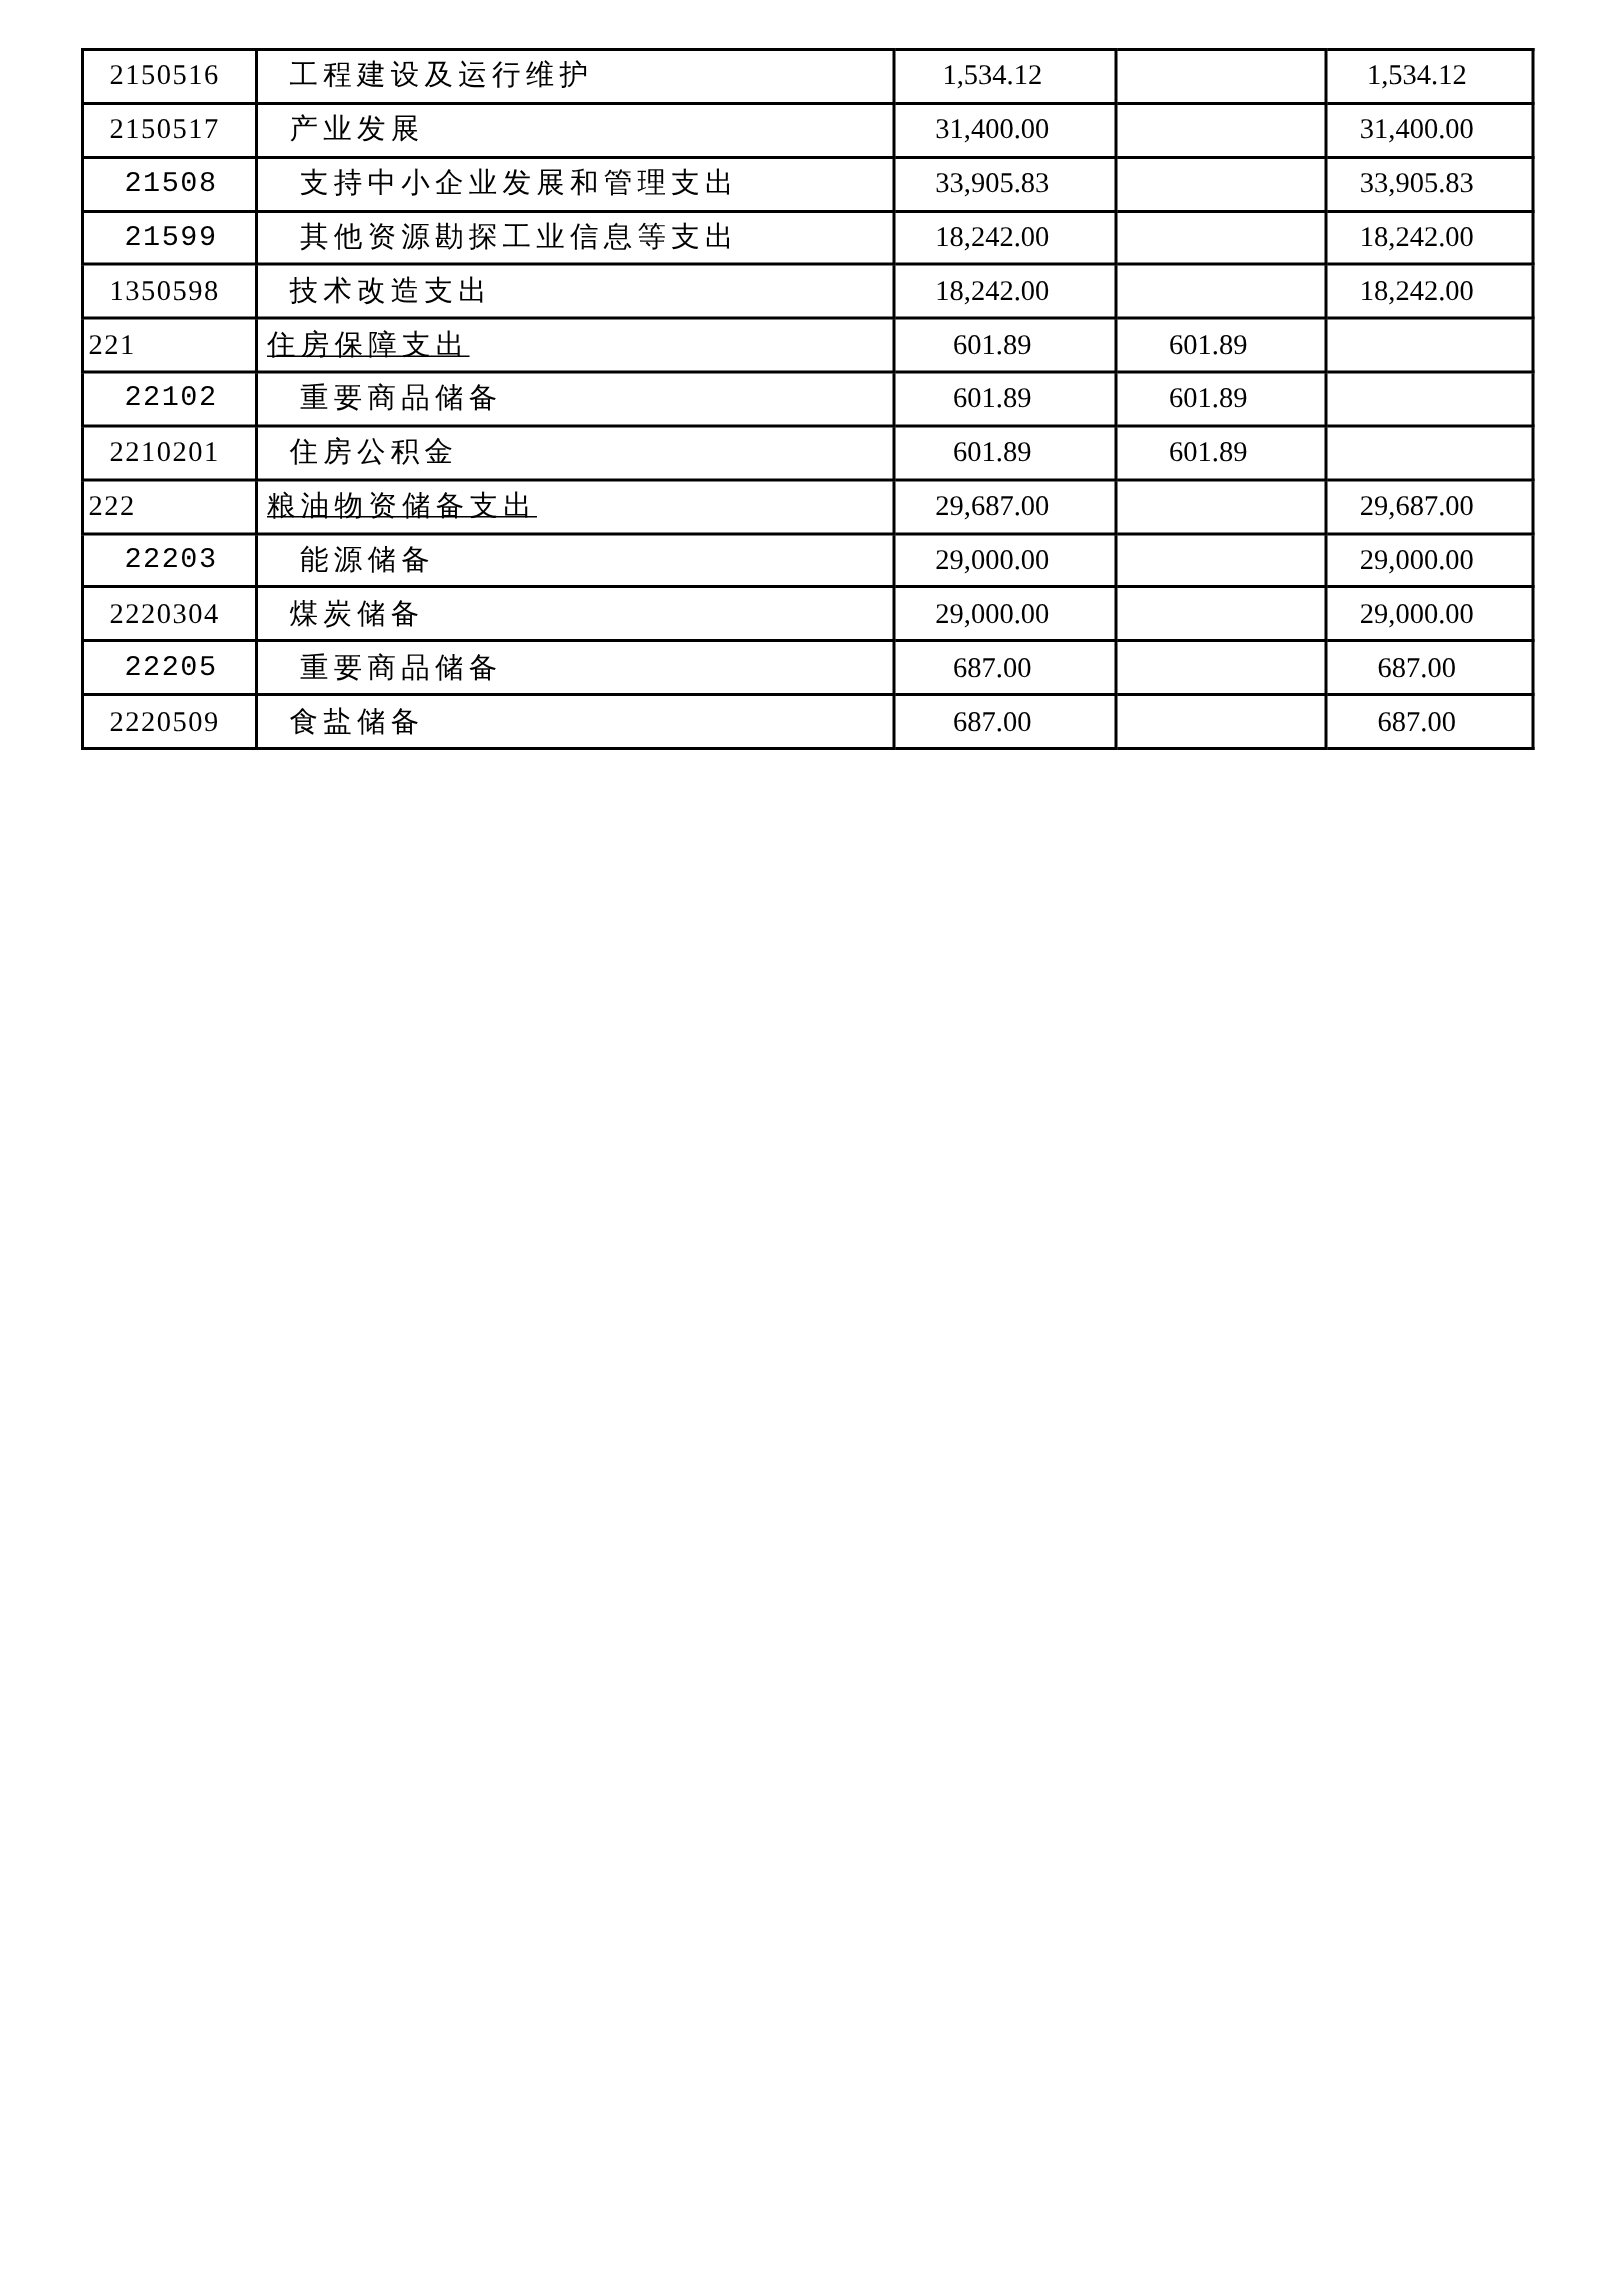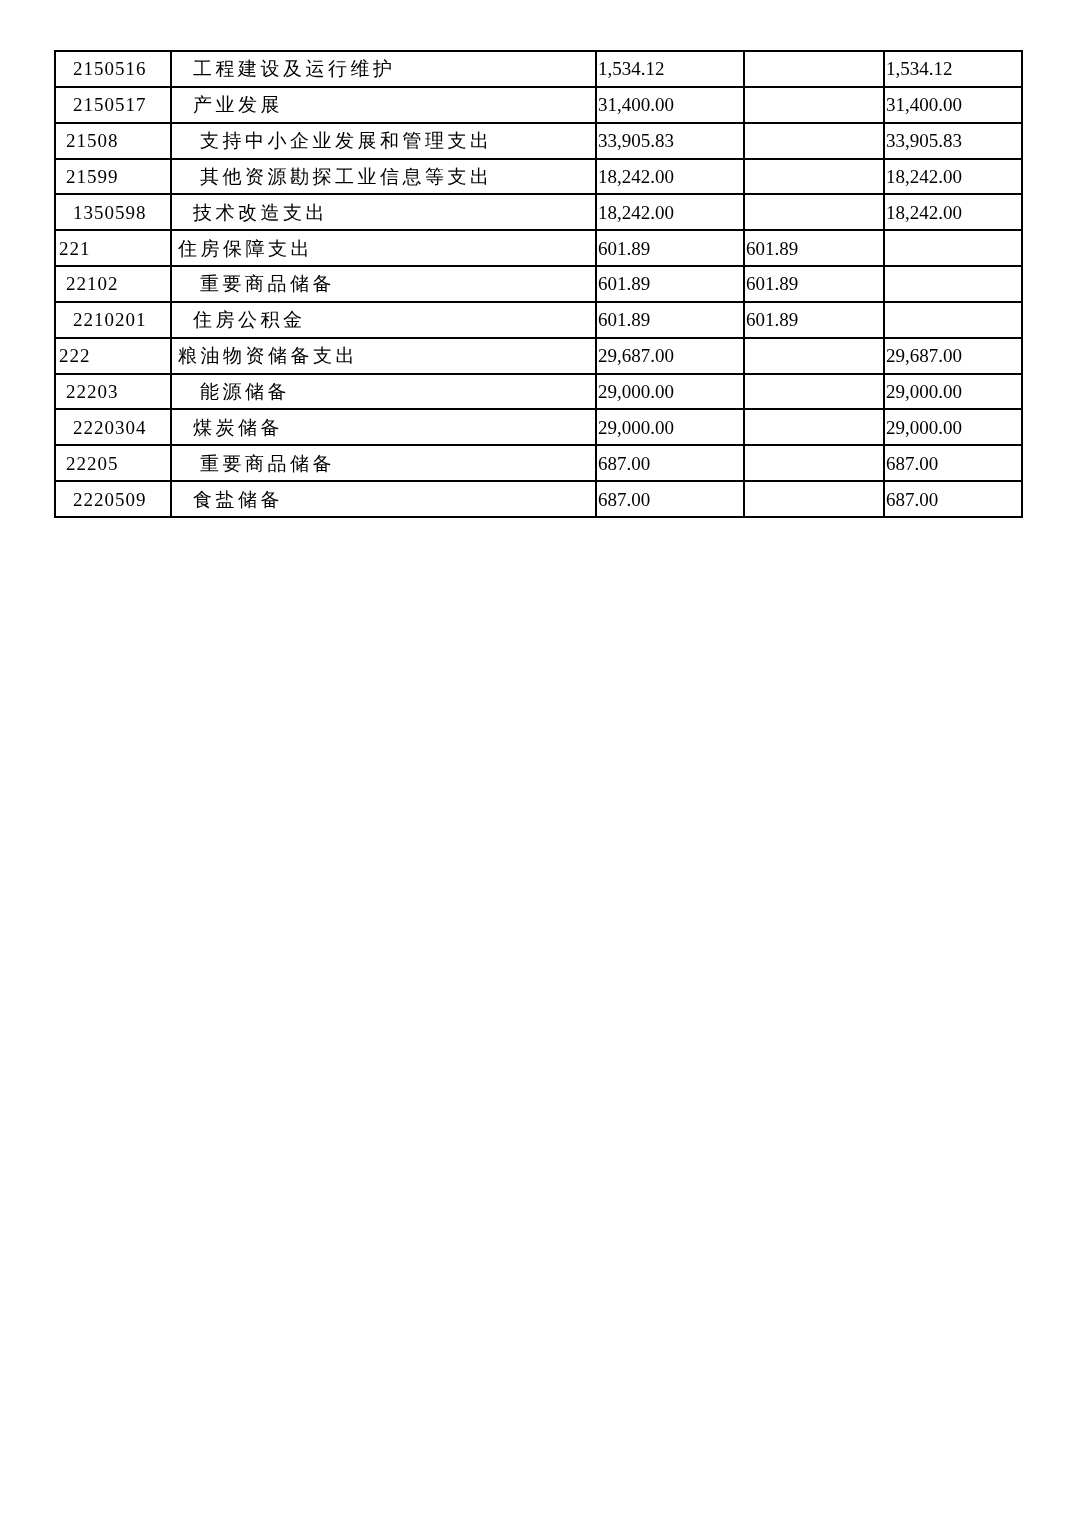--- a/index.html
+++ b/index.html
@@ -11,21 +11,21 @@
     position: relative;
     width: 1074px;
     height: 1520px;
     background: #ffffff;
     font-family: "Liberation Serif", "DejaVu Serif", serif;
     color: #000000;
   }
   table.budget {
     position: absolute;
     left: 54px;
-    top: 50px;
+    top: 32px;
     width: 967px;
     height: 468px;
     border-collapse: collapse;
     table-layout: fixed;
   }
   table.budget td {
     border: 2px solid #000000;
     overflow: hidden;
     white-space: nowrap;
     vertical-align: middle;
@@ -33,28 +33,28 @@
     line-height: 1;
   }
   td.code {
     letter-spacing: 1px;
   }
   td.desc {
     font-size: 17px;
     letter-spacing: 3.5px;
   }
   td.num {
-    text-align: left;
+    text-align: center;
     padding-right: 18px;
   }
   
   td.code.lvl1 { padding-left: 3px; font-family: Liberation Serif, serif; }
-  td.code.lvl2 { padding-left: 10px; }
+  td.code.lvl2 { padding-left: 27px; font-family: Liberation Mono, monospace; }
   td.code.lvl3 { padding-left: 17px; }
-  td.desc.lvl1 { padding-left: 6px; }
+  td.desc.lvl1 { padding-left: 6px; text-decoration: underline; }
   td.desc.lvl2 { padding-left: 28px; }
   td.desc.lvl3 { padding-left: 21px; border-radius: 12px; }
 </style>
 </head>
 <body>
 
 <div class="page">
   <table class="budget">
     <colgroup>
       <col style="width:116px">

